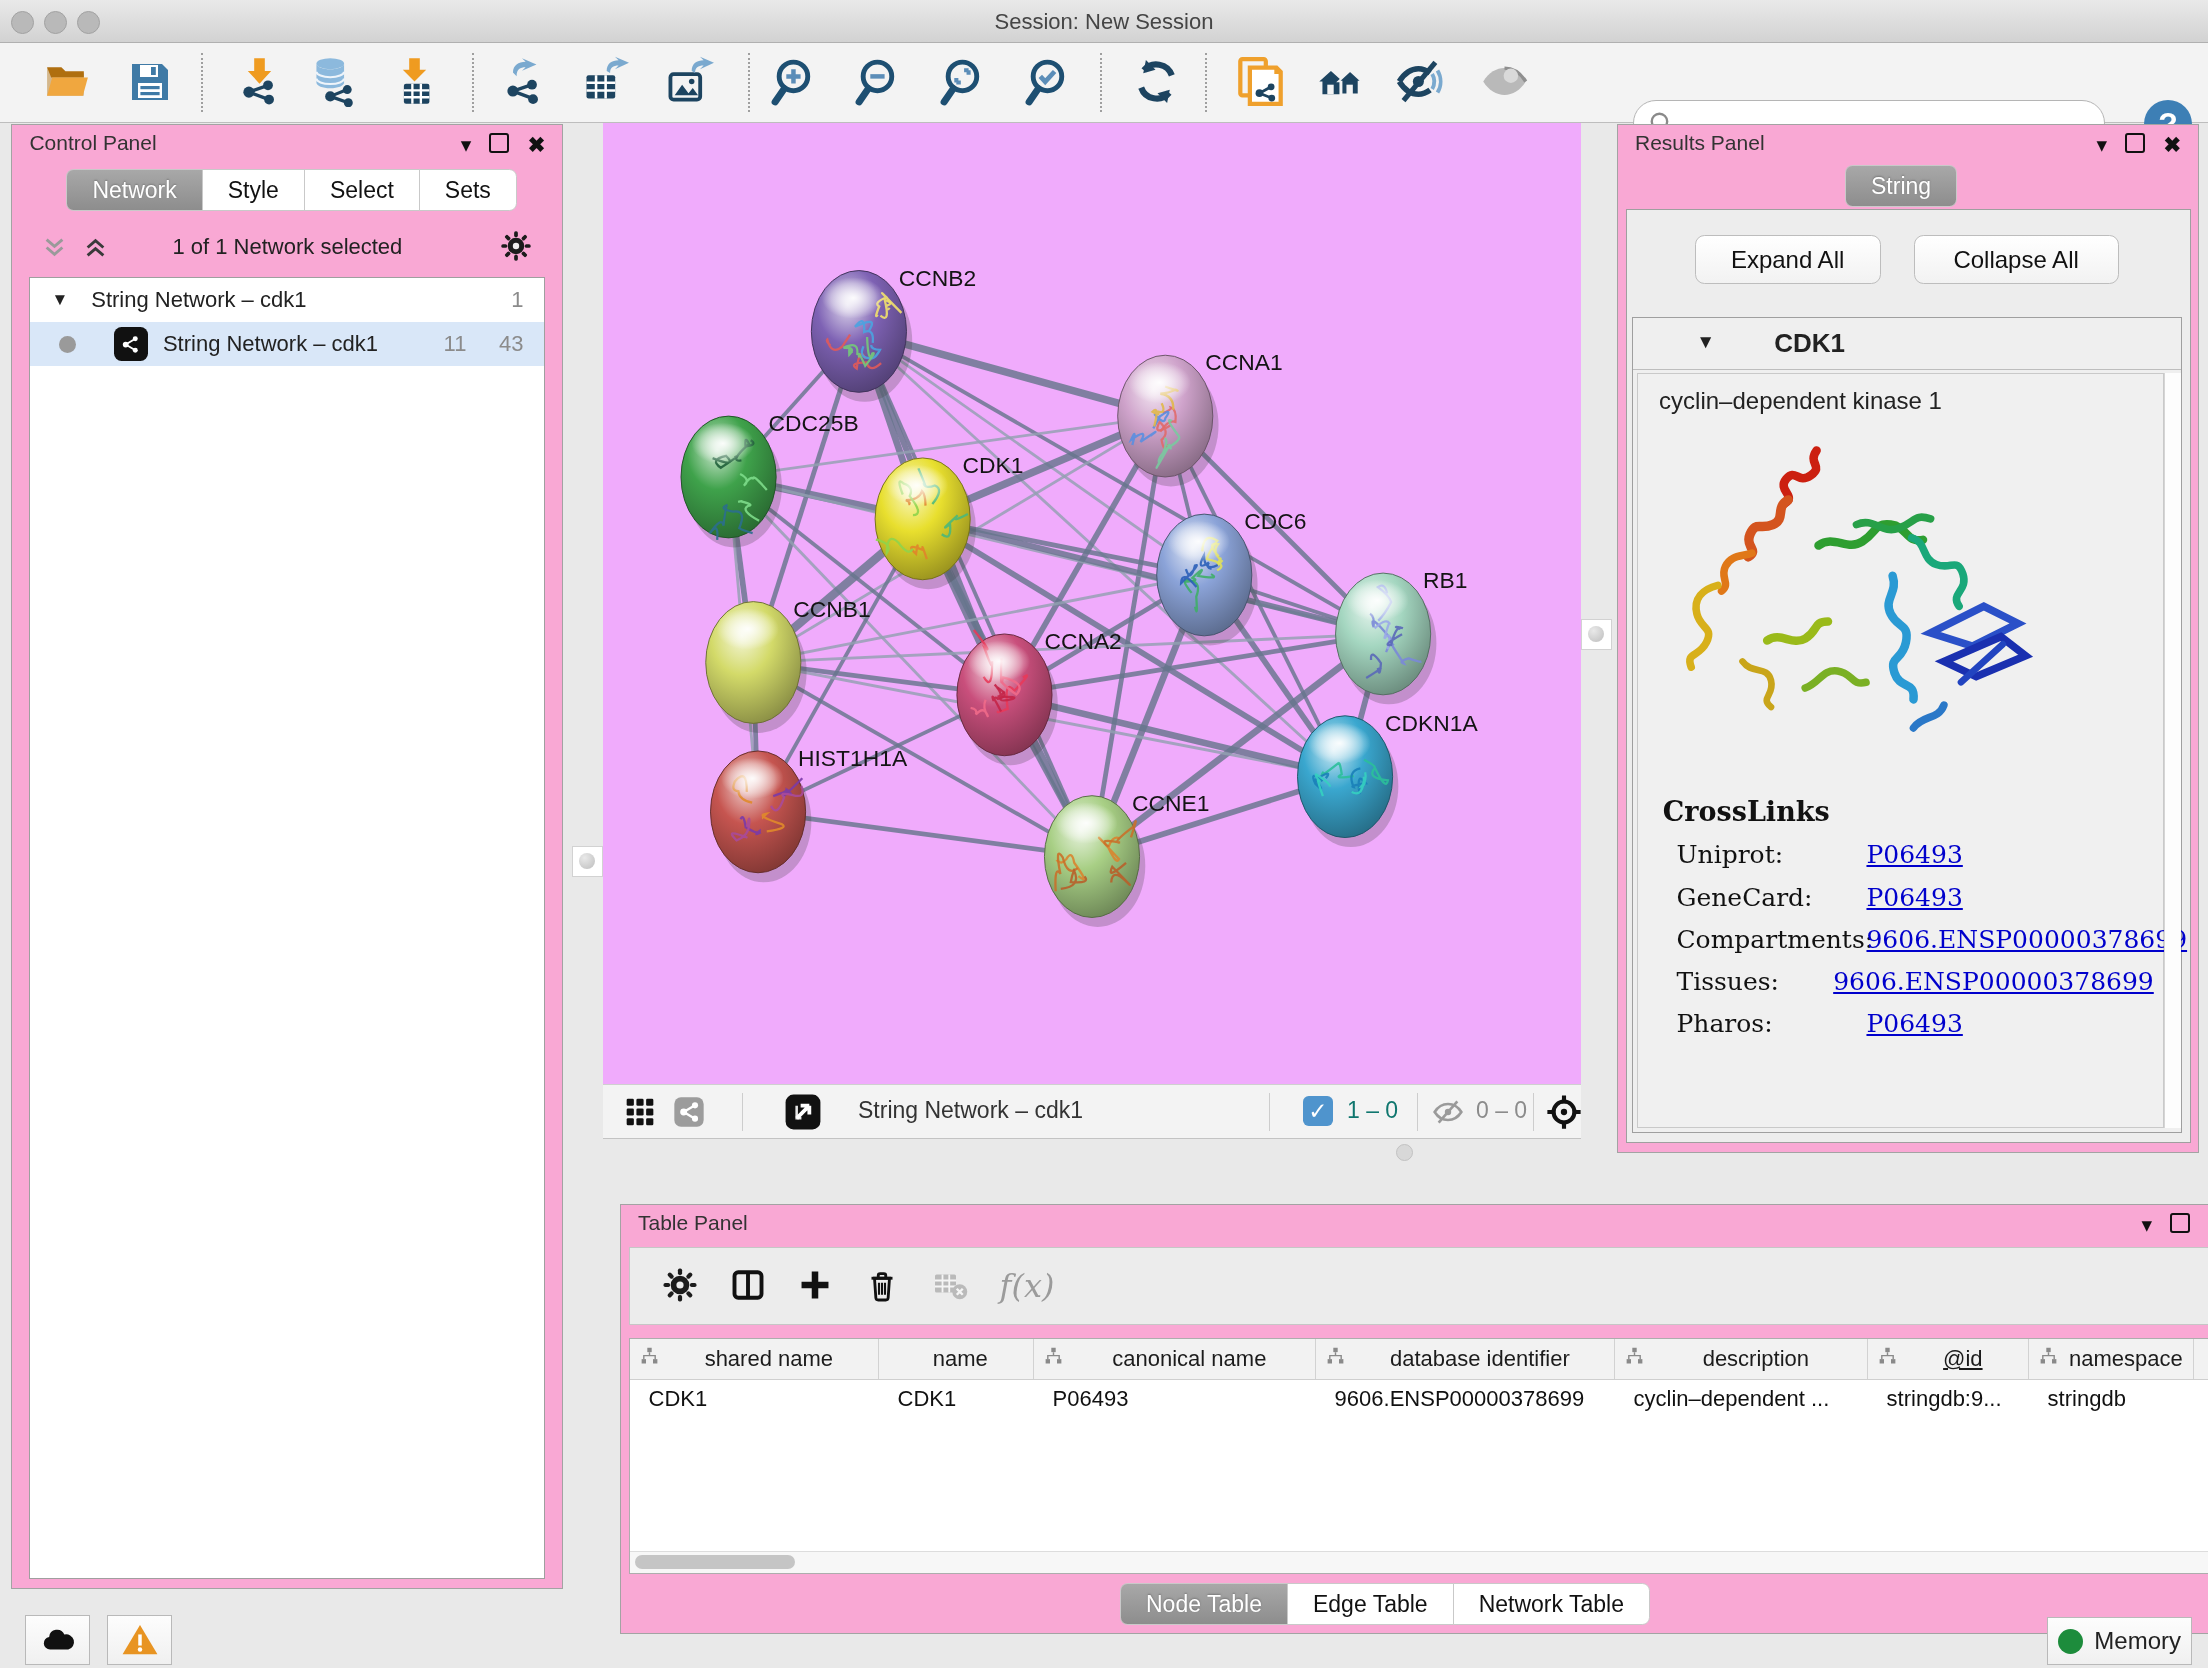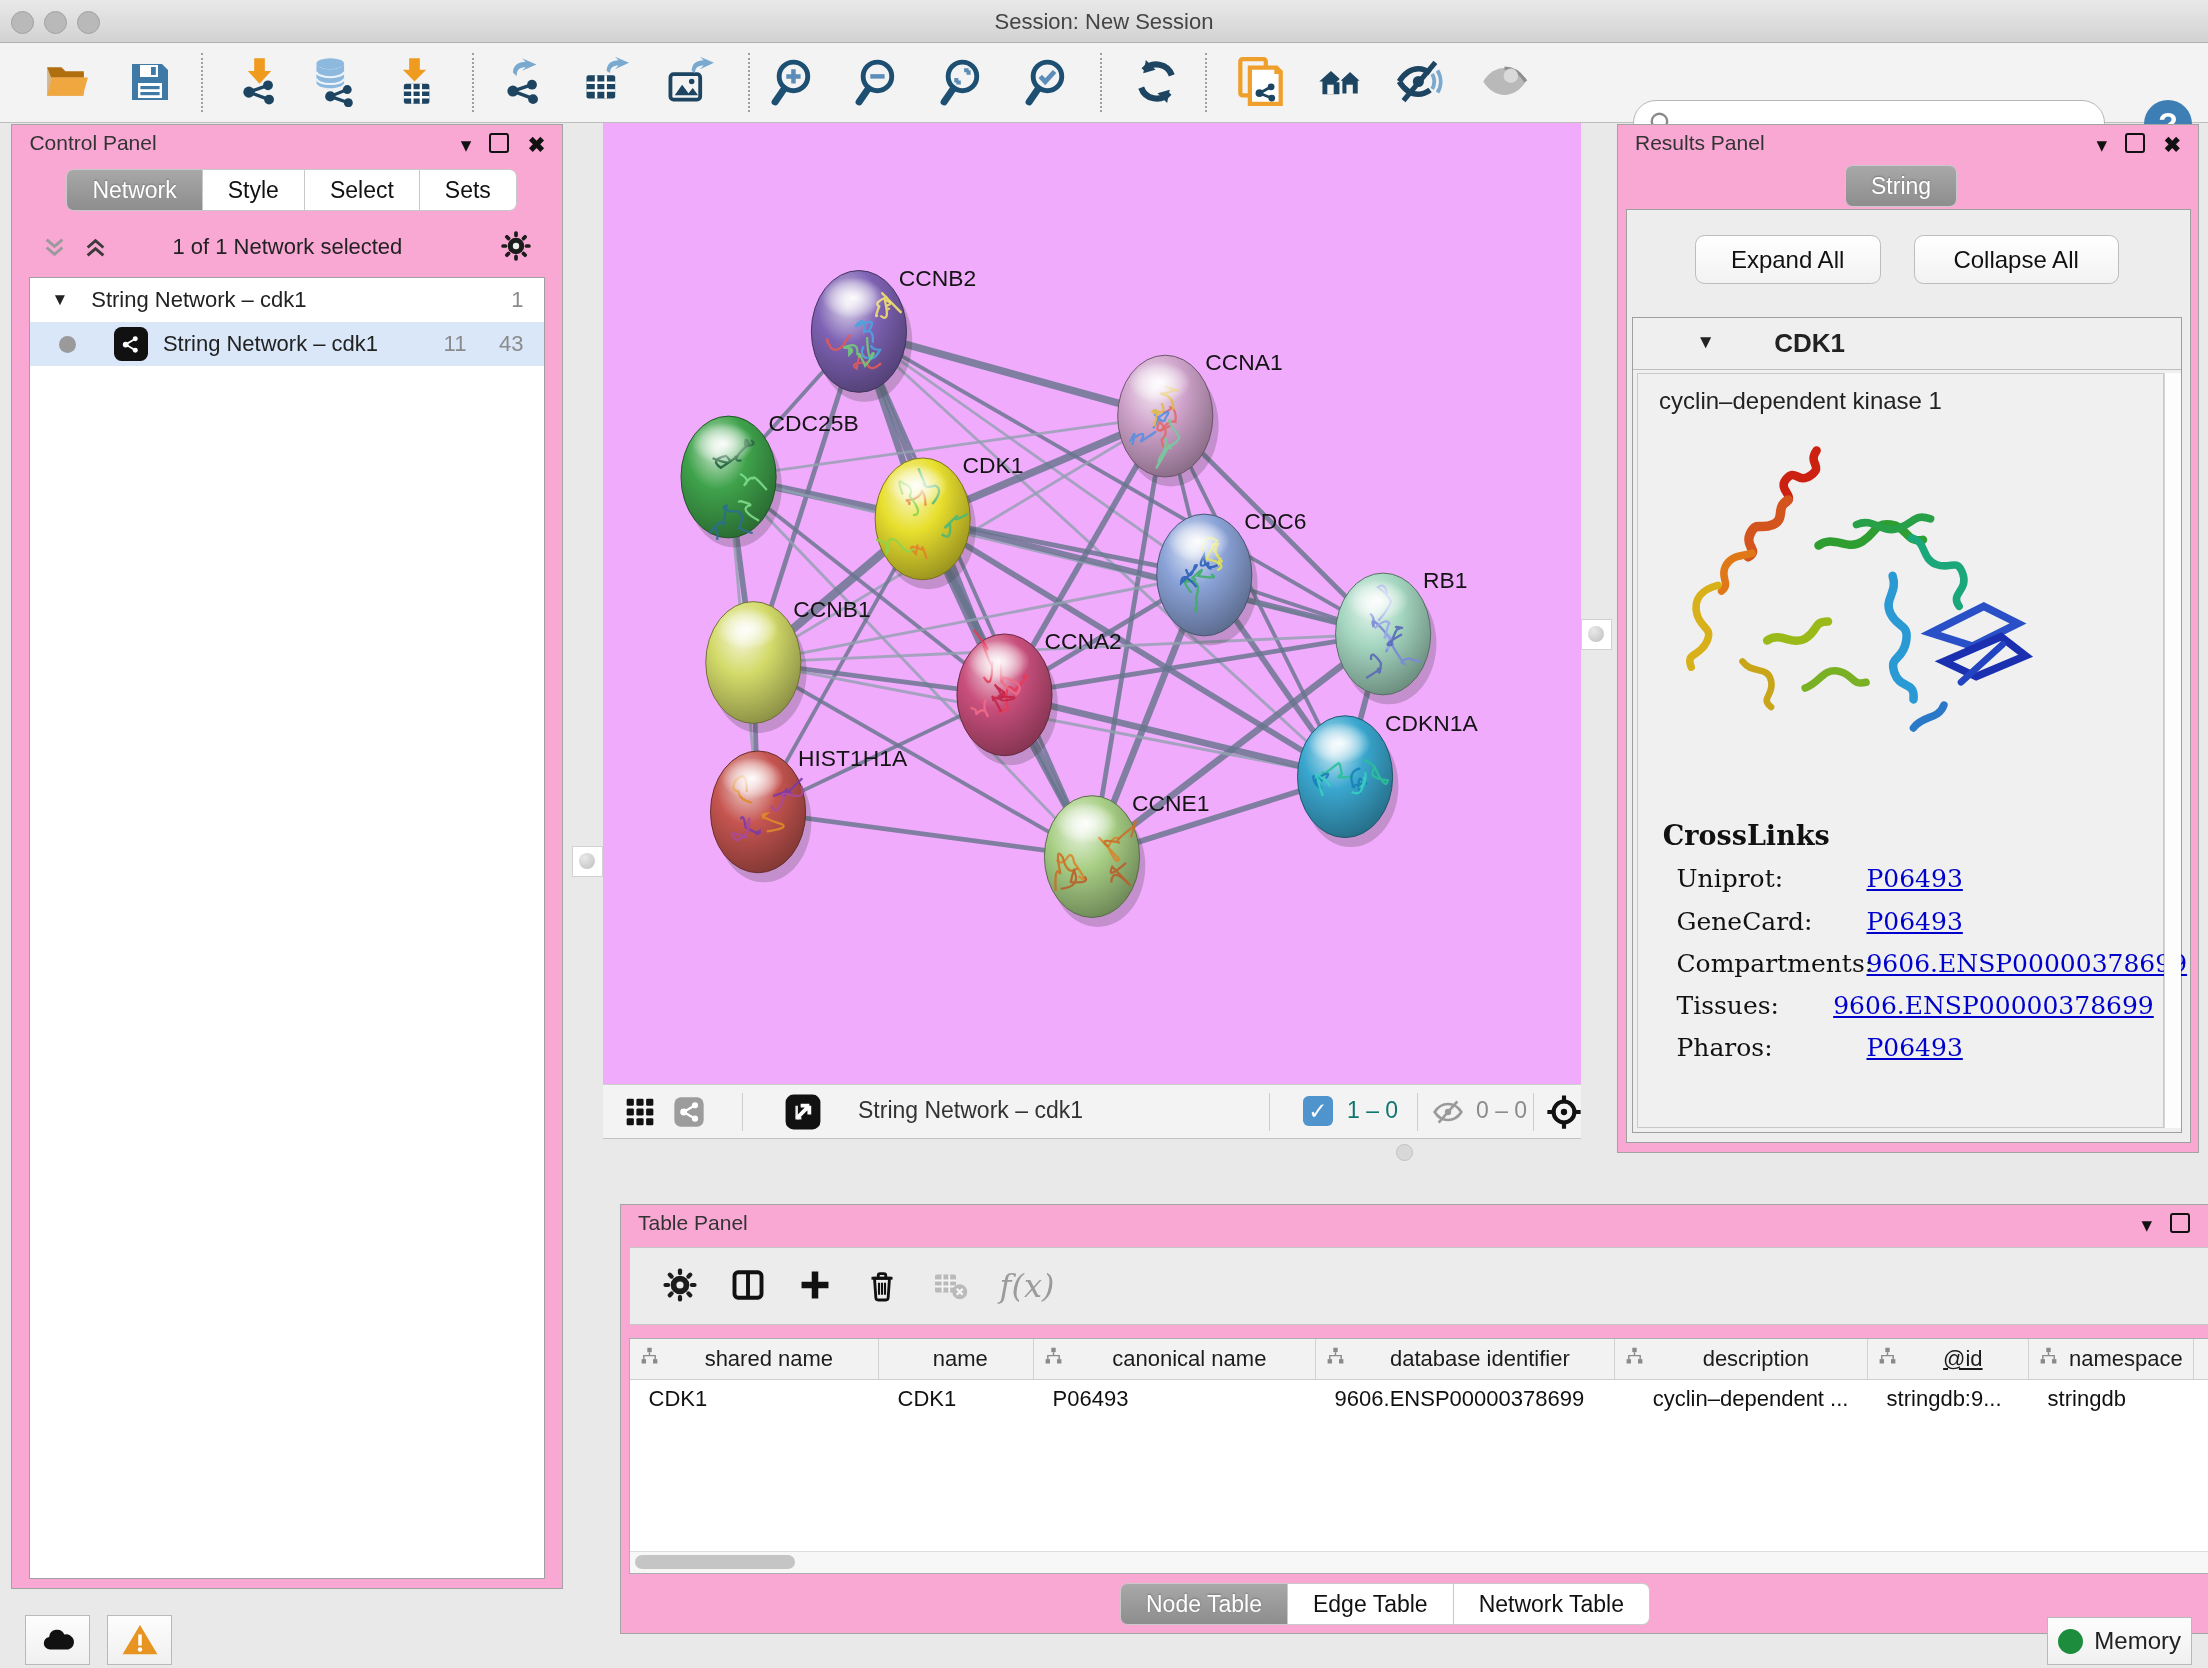--- a/index.html
+++ b/index.html
@@ -48,21 +48,21 @@
   .viewbar .lbl{position:absolute;top:12.4px;font-size:23px;color:#333;}
   .chk{position:absolute;width:30px;height:30px;border-radius:5.7px;background:#4f94cd;color:#fff;
     font-size:23px;text-align:center;line-height:30px;top:11.4px;}
   .splitter-h{position:absolute;width:28.5px;height:28.5px;background:#fff;border:1px solid #d2d2d2;
     display:flex;align-items:center;justify-content:center;}
   .splitter-h i{width:16px;height:16px;border-radius:50%;background:radial-gradient(circle at 35% 30%,#e9e9e9,#bdbdbd);display:block;}
   
   .rbox{position:absolute;border:1.9px solid #9f9f9f;background:#ebebeb;}
   .btn{background:linear-gradient(#ffffff,#f2f2f2);border:1px solid #bdbdbd;border-radius:9.5px;
     font-size:24px;color:#111;text-align:center;}
-  .crosslinks{font-family:"DejaVu Serif",serif;font-size:25px;color:#111;margin-top:24px;}
+  .crosslinks{font-family:"DejaVu Serif",serif;font-size:25px;color:#111;}
   .crosslinks .row{display:flex;margin:13.3px 0 13.3px 27px;}
   .crosslinks .lab{width:190px;}
   .crosslinks a{color:#0000cc;text-decoration:underline;}
   
   .tp-toolbar{position:absolute;left:7.6px;top:42px;right:7.6px;height:76px;background:#ececec;border:1px solid #c6c6c6;
     display:flex;align-items:center;}
   .tp-toolbar .ico{margin-left:32px;}
   .dtable{position:absolute;left:7.6px;top:133px;right:7.6px;bottom:59px;background:#fff;border:1.9px solid #adadad;overflow:hidden;}
   .thead{display:flex;height:40px;background:#f2f2f2;border-bottom:1.9px solid #cfcfcf;}
   .th{display:flex;align-items:center;border-right:1px solid #d2d2d2;font-size:22px;color:#1c1c1c;
@@ -818,21 +818,21 @@
               </svg></span>
             <span class="cap">namespace</span>
           </div>
         </div>
       <div id="table-body">
           <div class="trow">
             <div class="td" style="width: 249px; flex: 0 0 249px;">CDK1</div>
             <div class="td" style="width: 155px; flex: 0 0 155px;">CDK1</div>
             <div class="td" style="width: 282px; flex: 0 0 282px;">P06493</div>
             <div class="td" style="width: 299px; flex: 0 0 299px;">9606.ENSP00000378699</div>
-            <div class="td" style="width: 253px; flex: 0 0 253px; text-align: center;">cyclin–dependent ...</div>
+            <div class="td" style="width: 253px; flex: 0 0 253px;">cyclin–dependent ...</div>
             <div class="td" style="width: 161px; flex: 0 0 161px;">stringdb:9...</div>
             <div class="td" style="width: 165px; flex: 0 0 165px;">stringdb</div>
           </div>
         </div>
       <div class="vscroll"></div>
       <div class="hscroll">
           <div class="thumb"></div>
         </div>
     </div>
     <div class="seg" style="left:500px;bottom:7.6px" id="table-tabs">

